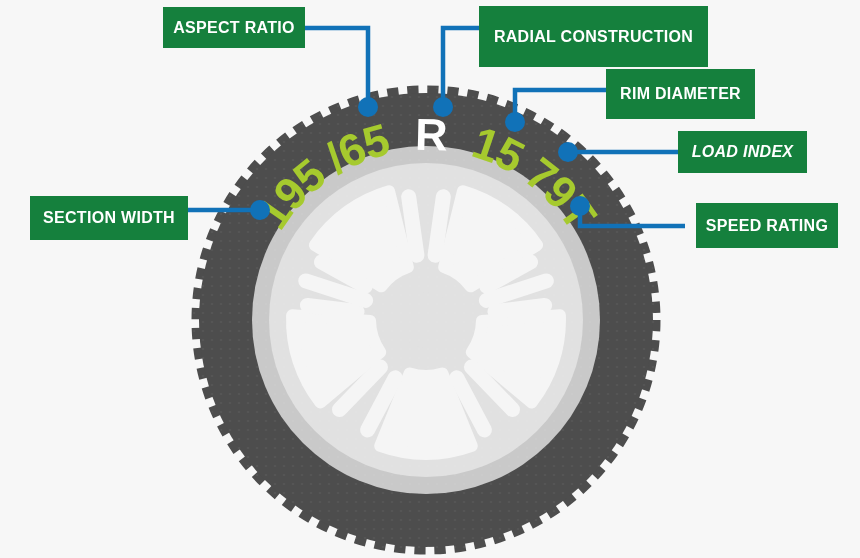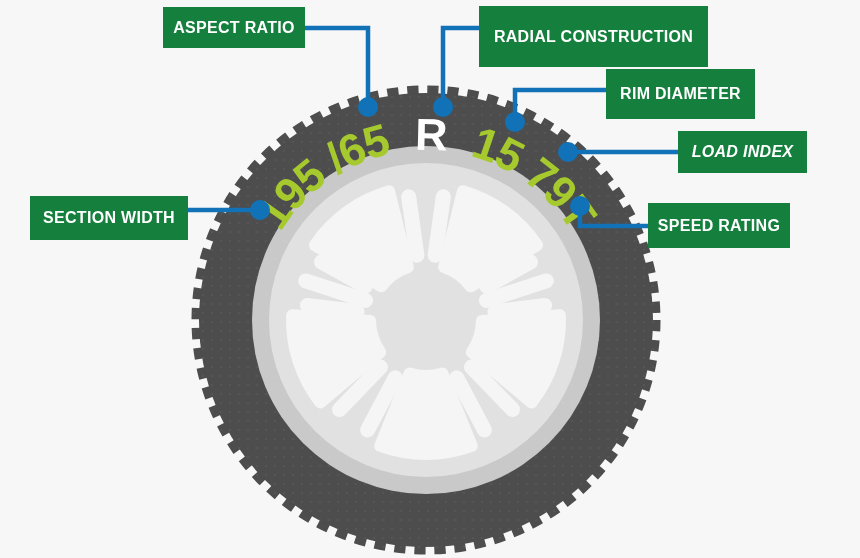--- a/index.html
+++ b/index.html
@@ -12,21 +12,21 @@
     color:#ffffff;
     display:flex;align-items:center;justify-content:center;
     font-weight:700;font-size:16px;letter-spacing:.3px;
     white-space:nowrap;
   }
   .co-section{left:30px;top:196px;width:158px;height:44px;}
   .co-aspect {left:163px;top:7px;  width:142px;height:41px;}
   .co-radial {left:479px;top:6px;  width:229px;height:61px;}
   .co-rim    {left:606px;top:69px; width:149px;height:50px;}
   .co-load   {left:678px;top:131px;width:129px;height:42px;font-style:italic;}
-  .co-speed  {left:648px;top:203px;width:142px;height:45px;}
+  .co-speed  {left:696px;top:203px;width:142px;height:45px;}
 </style>
 </head>
 <body>
 
 <div class="stage">
 
   <svg width="860" height="558" viewBox="0 0 860 558">
     <defs>
       <path id="wedge" d="M 45.8 125.9 A 134 134 0 0 1 -45.8 125.9 L -16.4 53.5 A 56 56 0 0 0 16.4 53.5 Z"></path>
       <path id="textarc" d="M 258.6 290.5 A 170 170 0 0 1 593.4 290.5" fill="none"></path>

